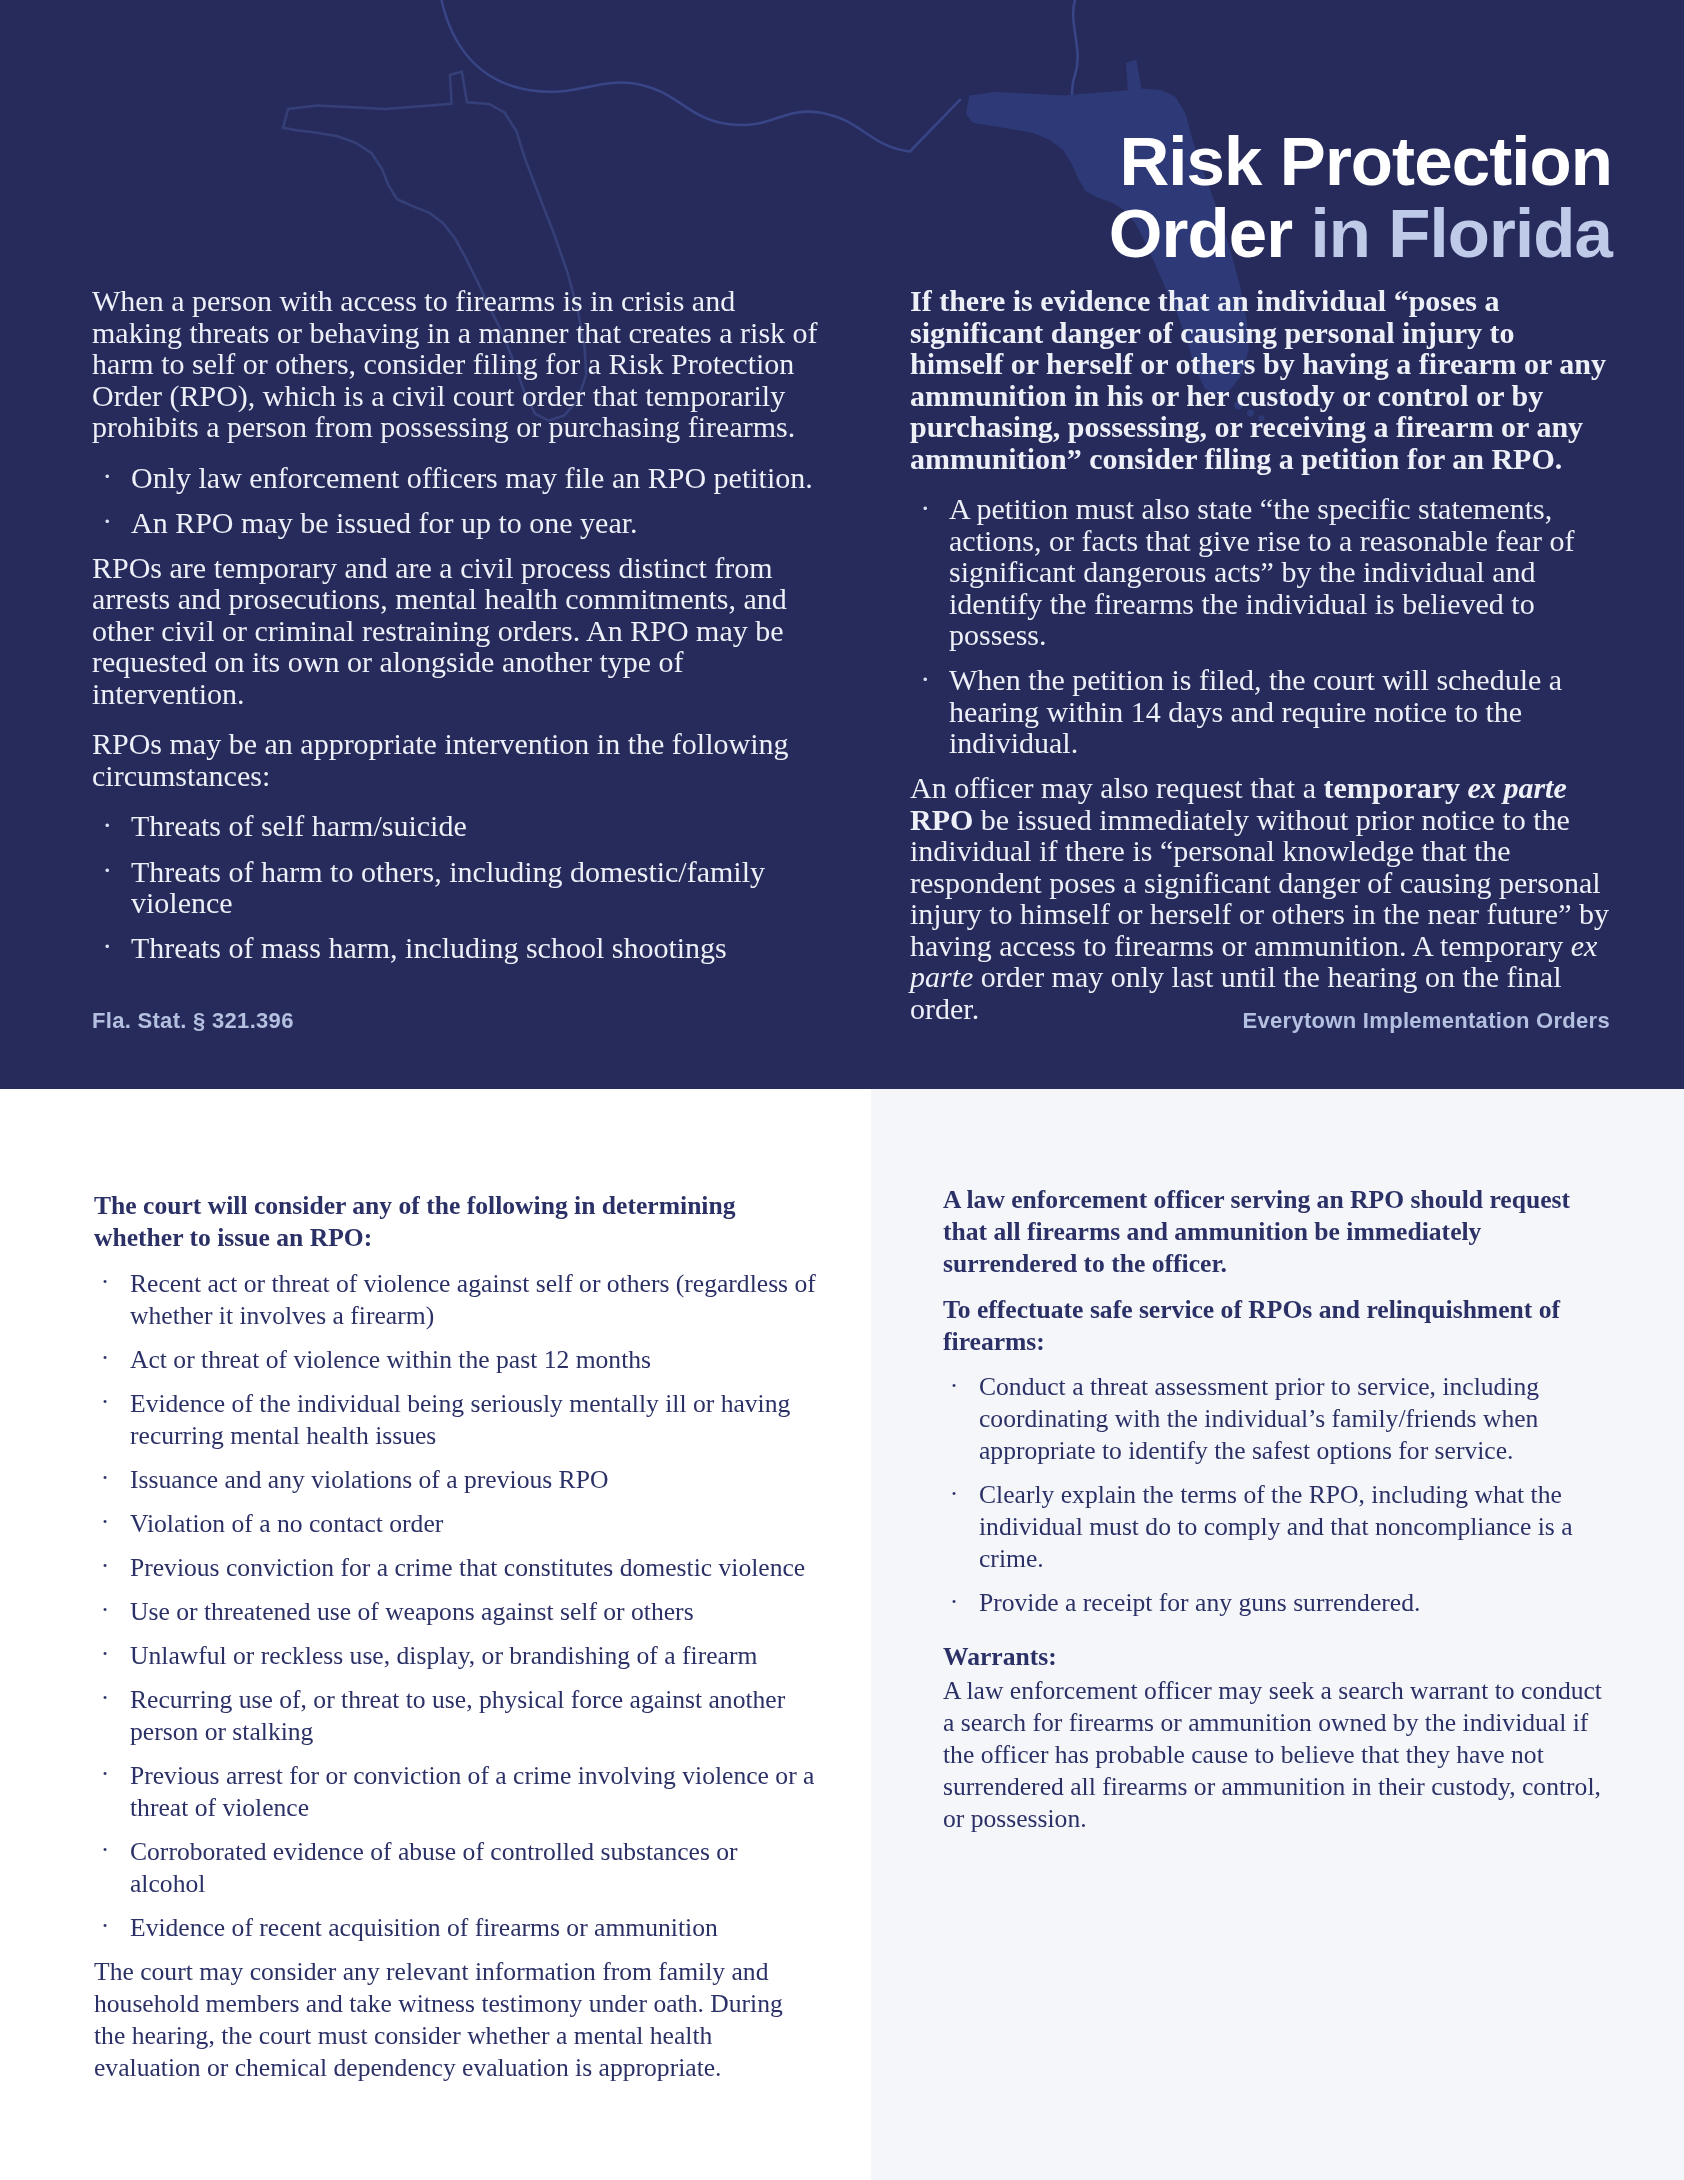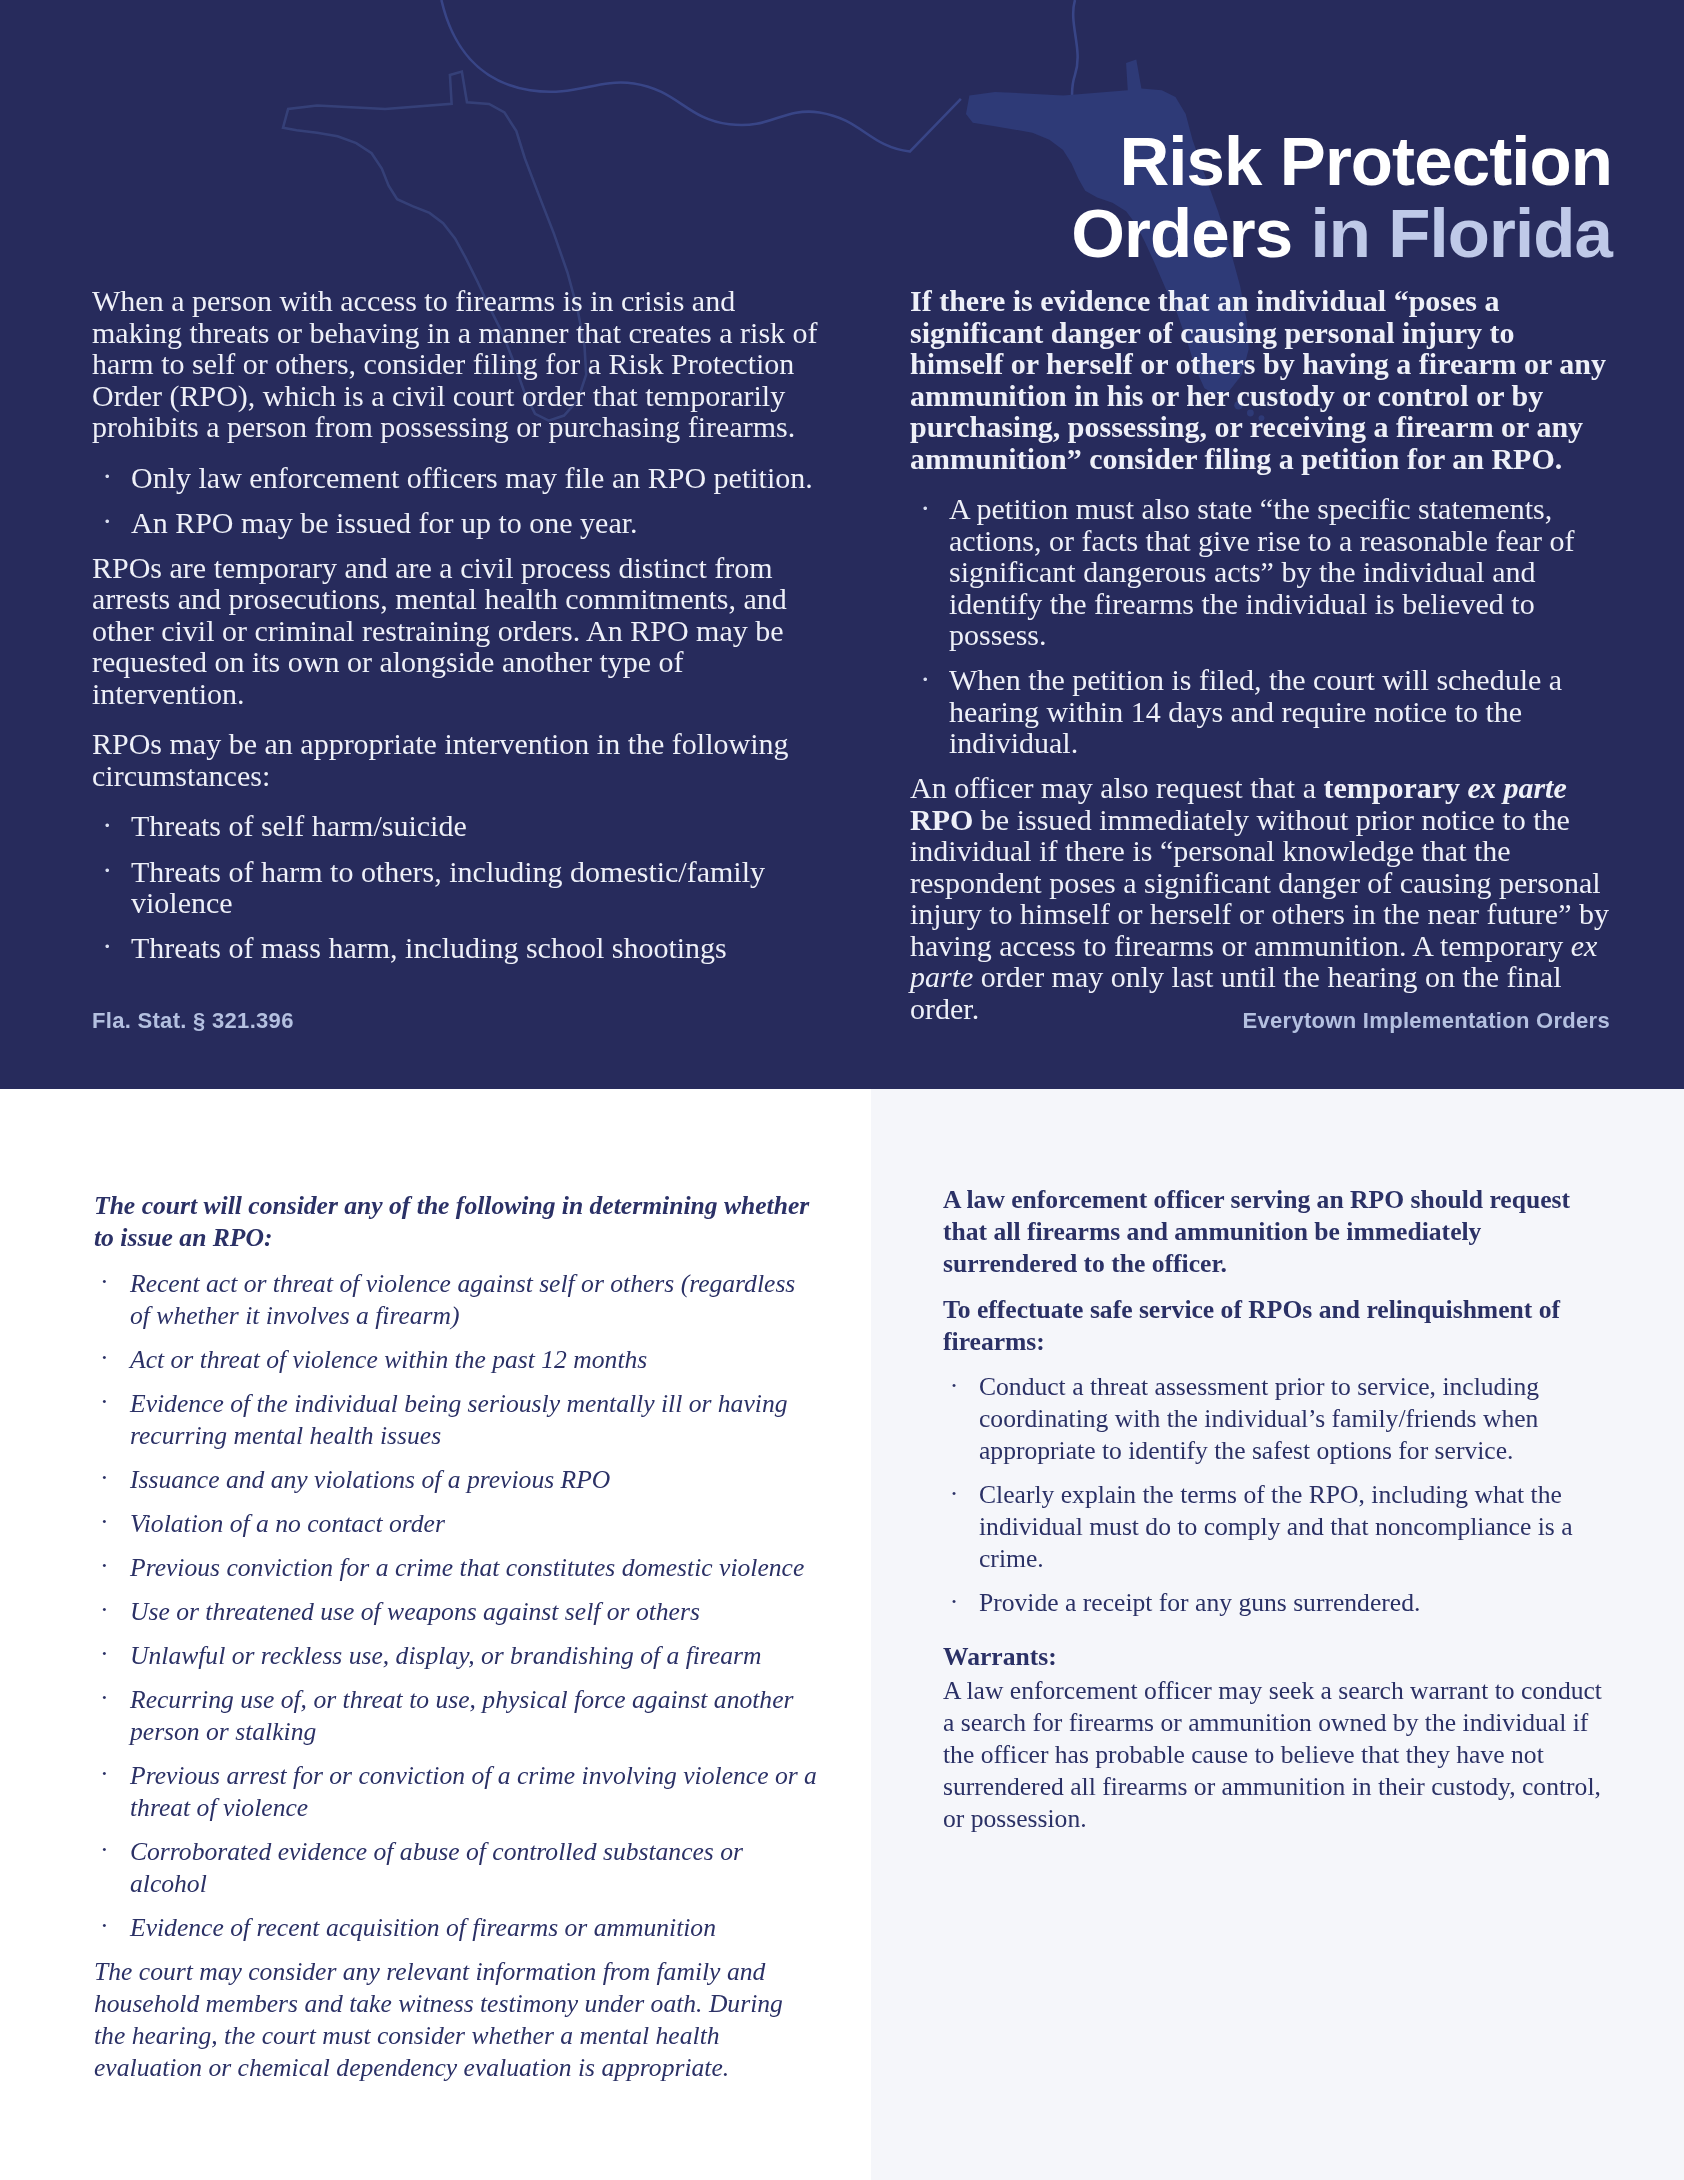--- a/index.html
+++ b/index.html
@@ -29,21 +29,21 @@
   .bi { font-weight:700; font-style:italic; }
 
   .hero-footer { position:absolute; z-index:2; left:92px; right:75px; bottom:55px;
                  display:flex; justify-content:space-between;
                  font-family:"Liberation Sans", sans-serif; font-weight:700;
                  font-size:22px; color:#b4c0e0; letter-spacing:0.3px; }
 
   
   .lower { display:flex; width:100%; height:1092px; }
   .lower-left  { width:871px; flex:none; background:#ffffff; box-sizing:border-box;
-                 padding:101px 53px 0 94px;font-style:italic; }
+                 padding:101px 53px 0 94px; }
   .lower-right { flex:1; background:#f5f6fa; box-sizing:border-box;
                  padding:95px 78px 0 72px; }
   .lower-col { font-size:25.6px; line-height:32px; color:#2b3166; }
   .lower-col p { margin:0 0 15.3px 0; }
   .lower-col p.bold, .lower-col h3 { font-weight:700; font-size:25.6px; margin:0 0 13.6px 0; }
   .lower-col h3.warrants { margin:22px 0 1.7px 0; }
   .lower-col ul { list-style:none; margin:0 0 5.1px 0; padding:0; }
   .lower-col li { position:relative; padding-left:36px; margin:0 0 12px 0; }
   .lower-col li::before { content:"·"; position:absolute; left:6.8px; top:-1.7px; color:#2b3166; }
   .lower-col .closing { margin-top:5.1px; }
@@ -74,21 +74,21 @@
                  L194,200 L178,190 L160,184 L146,176 L138,162 L130,144 L120,128 L104,116 L84,108
                  L62,104 L38,100 L14,96 Z" fill="#2e3a77"></path>
         <circle cx="326" cy="428" r="5" fill="#2e3a77"></circle>
         <circle cx="340" cy="437" r="4" fill="#2e3a77"></circle>
         <circle cx="353" cy="443" r="3.5" fill="#2e3a77"></circle>
       </g>
     </svg>
 
     <h1 class="hero-title">
       <span>Risk Protection</span><br>
-      <span>Orders</span>
+      <span>Order</span>
       <span class="lite">in Florida</span>
     </h1>
 
     <div class="hero-cols">
 
       <div class="hero-col left">
         <p>When a person with access to firearms is in crisis and making threats or behaving in a manner that creates a risk of harm to self or others, consider filing for a Risk Protection Order (RPO), which is a civil court order that temporarily prohibits a person from possessing or purchasing firearms.</p>
         <ul>
           <li><span>Only law enforcement officers may file an RPO petition.</span></li>
           <li><span>An RPO may be issued for up to one year.</span></li>

